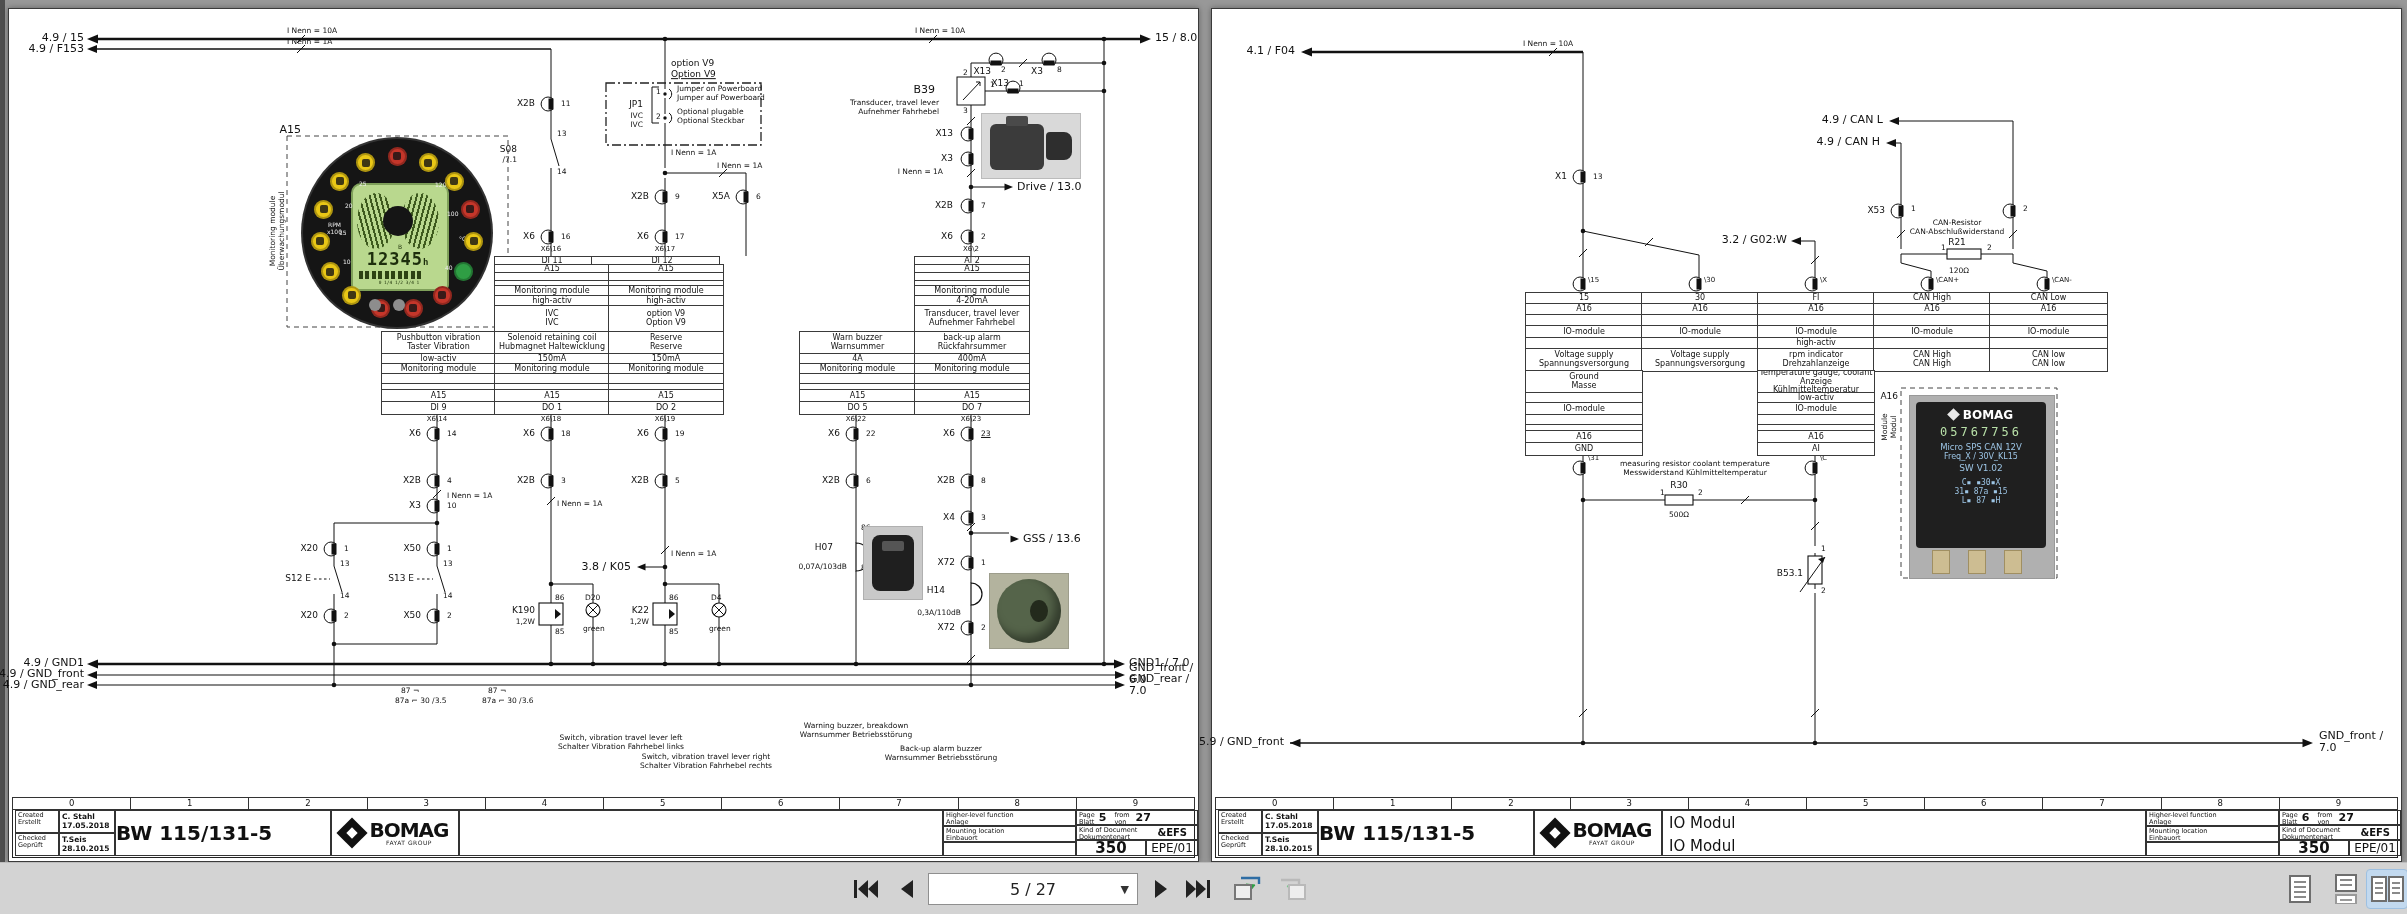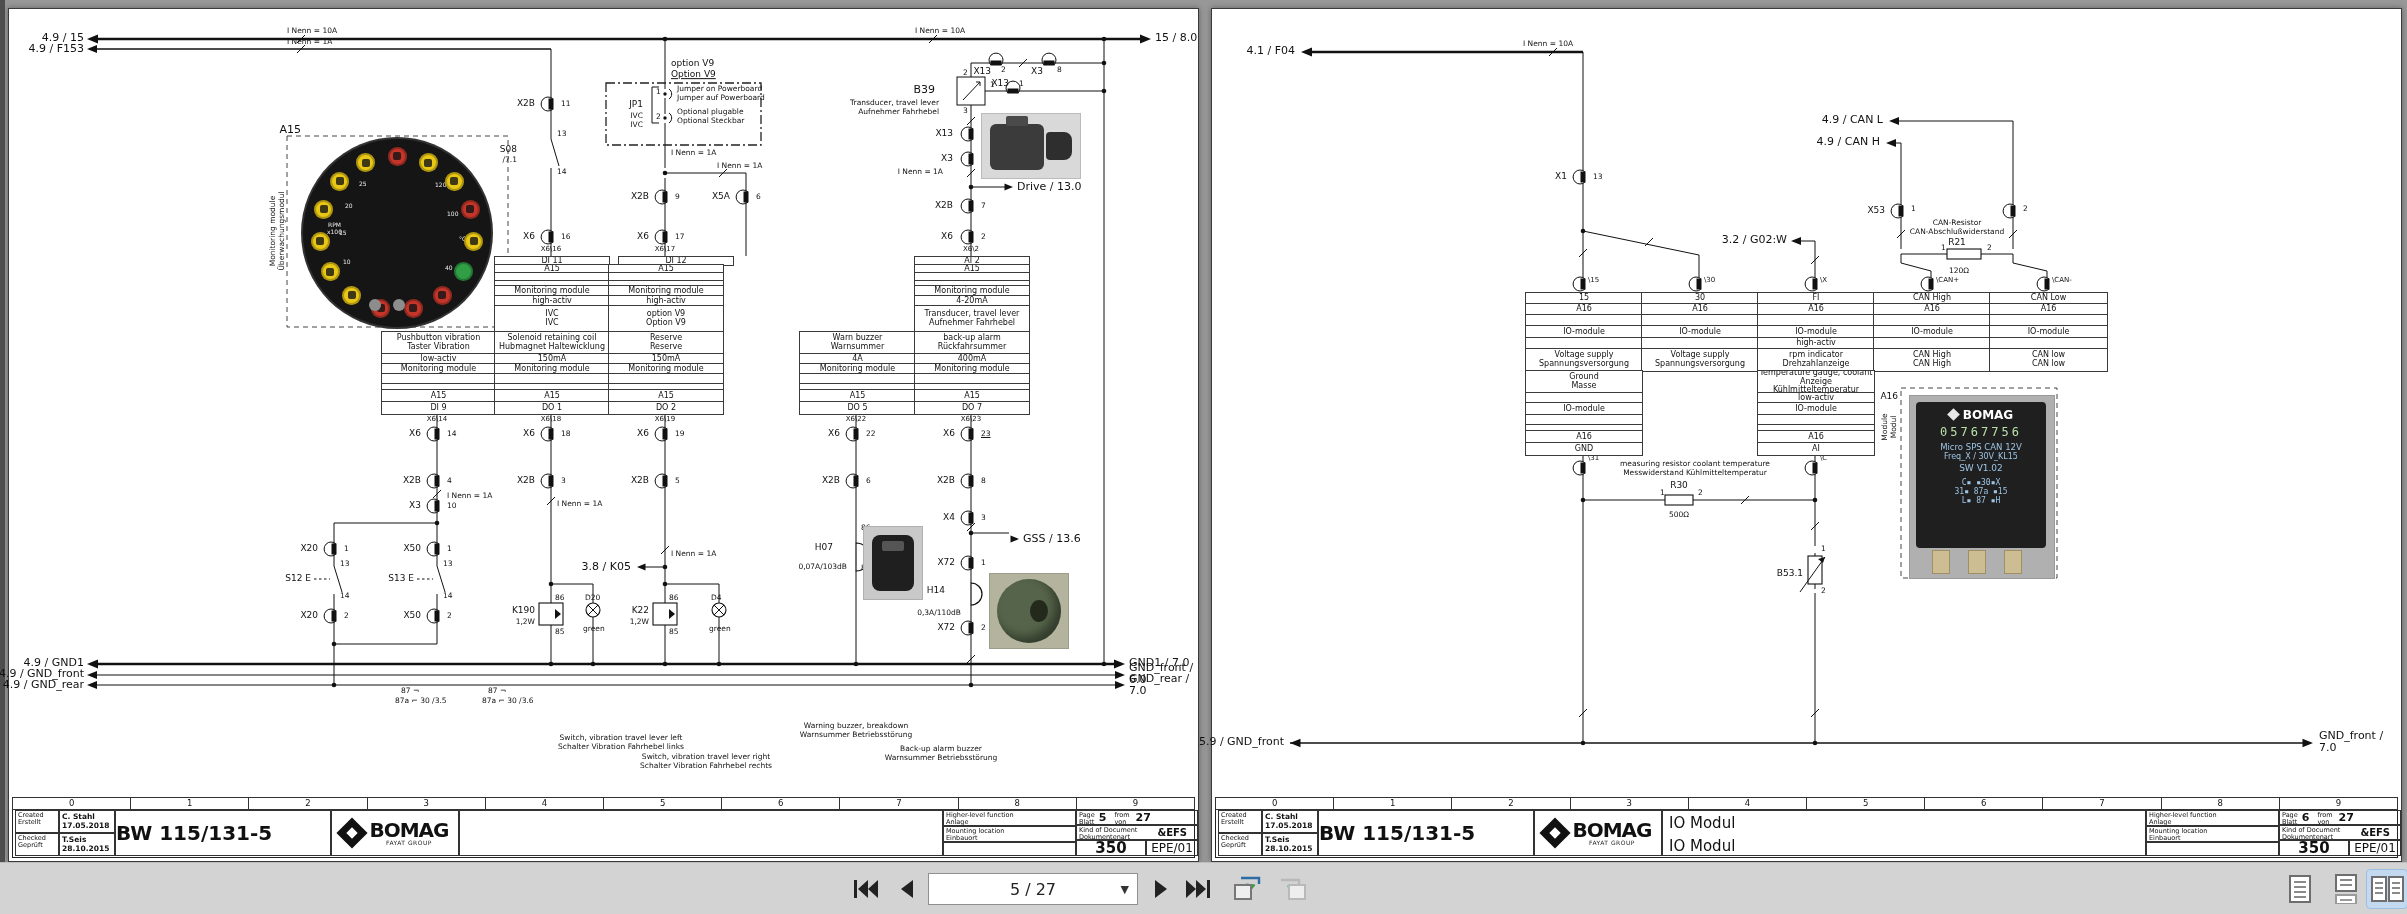--- a/index.html
+++ b/index.html
@@ -377,21 +377,21 @@
     <span class="lb c-x" style="left: 972px; top: 619px;">2</span>
     <span class="lb c-x a-c" style="left: 612px; top: 729px;">Switch, vibration travel lever left</span>
     <span class="lb c-x a-c" style="left: 612px; top: 738px;">Schalter Vibration Fahrhebel links</span>
     <span class="lb c-x a-c" style="left: 697px; top: 748px;">Switch, vibration travel lever right</span>
     <span class="lb c-x a-c" style="left: 697px; top: 757px;">Schalter Vibration Fahrhebel rechts</span>
     <span class="lb c-x a-c" style="left: 847px; top: 717px;">Warning buzzer, breakdown</span>
     <span class="lb c-x a-c" style="left: 847px; top: 726px;">Warnsummer Betriebsstörung</span>
     <span class="lb c-x a-c" style="left: 932px; top: 740px;">Back-up alarm buzzer</span>
     <span class="lb c-x a-c" style="left: 932px; top: 749px;">Warnsummer Betriebsstörung</span>
     <div class="cell" style="left: 485px; top: 247px; width: 114px; height: 8px;">DI 11</div>
-    <div class="cell" style="left: 609px; top: 247px; width: 114px; height: 8px;">DI 12</div>
+    <div class="cell" style="left: 582px; top: 247px; width: 114px; height: 8px; padding-left: 13px;">DI 12</div>
     <div class="cell" style="left: 485px; top: 255px; width: 114px; height: 8px;">A15</div>
     <div class="cell" style="left: 599px; top: 255px; width: 114px; height: 8px;">A15</div>
     <div class="cell" style="left: 485px; top: 263px; width: 114px; height: 8px;"></div>
     <div class="cell" style="left: 599px; top: 263px; width: 114px; height: 8px;"></div>
     <div class="cell" style="left: 485px; top: 271px; width: 114px; height: 5px;"></div>
     <div class="cell" style="left: 599px; top: 271px; width: 114px; height: 5px;"></div>
     <div class="cell" style="left: 485px; top: 276px; width: 114px; height: 10px;">Monitoring module</div>
     <div class="cell" style="left: 599px; top: 276px; width: 114px; height: 10px;">Monitoring module</div>
     <div class="cell" style="left: 485px; top: 286px; width: 114px; height: 10px;">high-activ</div>
     <div class="cell" style="left: 599px; top: 286px; width: 114px; height: 10px;">high-activ</div>
@@ -515,20 +515,29 @@
             <div>Kind of Document</div>
             <div>Dokumentenart</div>
           </div>
           <span style="font-weight: bold; font-size: 10px; margin-right: 8px;">&amp;EFS</span>
         </div>
         <div class="tc " style="left: 1063px; top: 30px; width: 70px; height: 16px; font-size: 15px; font-weight: bold; text-align: center; line-height: 15px;">350</div>
         <div class="tc " style="left: 1133px; top: 30px; width: 52px; height: 16px; font-size: 12px; text-align: center; line-height: 15px;">EPE/01</div>
       </div>
     </div>
     <div class="abs" style="left: 294px; top: 130px; width: 188px; height: 188px; border-radius: 50%; background: rgb(21, 21, 21); box-shadow: rgb(51, 51, 51) 0px 0px 0px 2px;">
+      <div class="abs" style="left: 48px; top: 44px; width: 94px; height: 104px; background: rgb(185, 216, 142); border-radius: 10px 10px 6px 6px; border: 2px solid rgb(127, 160, 90);">
+        <div class="abs" style="left: 4px; top: 8px; width: 38px; height: 56px; border-radius: 50%; background: repeating-linear-gradient(75deg, rgb(62, 90, 30) 0px, rgb(62, 90, 30) 2px, transparent 2px, transparent 5px);"></div>
+        <div class="abs" style="left: 48px; top: 8px; width: 38px; height: 56px; border-radius: 50%; background: repeating-linear-gradient(105deg, rgb(62, 90, 30) 0px, rgb(62, 90, 30) 2px, transparent 2px, transparent 5px);"></div>
+        <div class="abs" style="left: 30px; top: 21px; width: 30px; height: 30px; border-radius: 50%; background: rgb(21, 21, 21);"></div>
+        <div class="abs" style="left: 0px; right: 0px; top: 58px; text-align: center; font-size: 6px; color: rgb(35, 56, 14);">B</div>
+        <div class="abs" style="left: 2px; top: 64px; width: 86px; text-align: center; font-family: &quot;DejaVu Sans Mono&quot;, monospace; font-weight: bold; font-size: 17px; color: rgb(29, 46, 12); letter-spacing: 1px;"><span>12345</span><span style="font-size: 9px;">h</span></div>
+        <div class="abs" style="left: 6px; top: 86px; width: 62px; height: 8px; background: repeating-linear-gradient(90deg, rgb(45, 66, 19) 0px, rgb(45, 66, 19) 4px, transparent 4px, transparent 6.5px);"></div>
+        <div class="abs" style="left: 2px; top: 95px; width: 88px; text-align: center; font-size: 4.5px; color: rgb(35, 56, 14); font-family: &quot;DejaVu Sans Mono&quot;, monospace;">0  1/4 1/2 3/4  1</div>
+      </div>
       <div class="abs" style="left: 24px; top: 82px; font-size: 6px; color: rgb(238, 238, 238); white-space: pre-line; text-align: center; line-height: 1.2;">RPM
 x100</div>
       <div class="abs" style="left: 156px; top: 96px; font-size: 6px; color: rgb(238, 238, 238);">°C</div>
       <div class="abs" style="left: 40px; top: 119px; font-size: 6px; color: rgb(238, 238, 238);">10</div>
       <div class="abs" style="left: 36px; top: 90px; font-size: 6px; color: rgb(238, 238, 238);">15</div>
       <div class="abs" style="left: 42px; top: 63px; font-size: 6px; color: rgb(238, 238, 238);">20</div>
       <div class="abs" style="left: 56px; top: 41px; font-size: 6px; color: rgb(238, 238, 238);">25</div>
       <div class="abs" style="left: 132px; top: 42px; font-size: 6px; color: rgb(238, 238, 238);">120</div>
       <div class="abs" style="left: 144px; top: 71px; font-size: 6px; color: rgb(238, 238, 238);">100</div>
       <div class="abs" style="left: 142px; top: 125px; font-size: 6px; color: rgb(238, 238, 238);">40</div>

